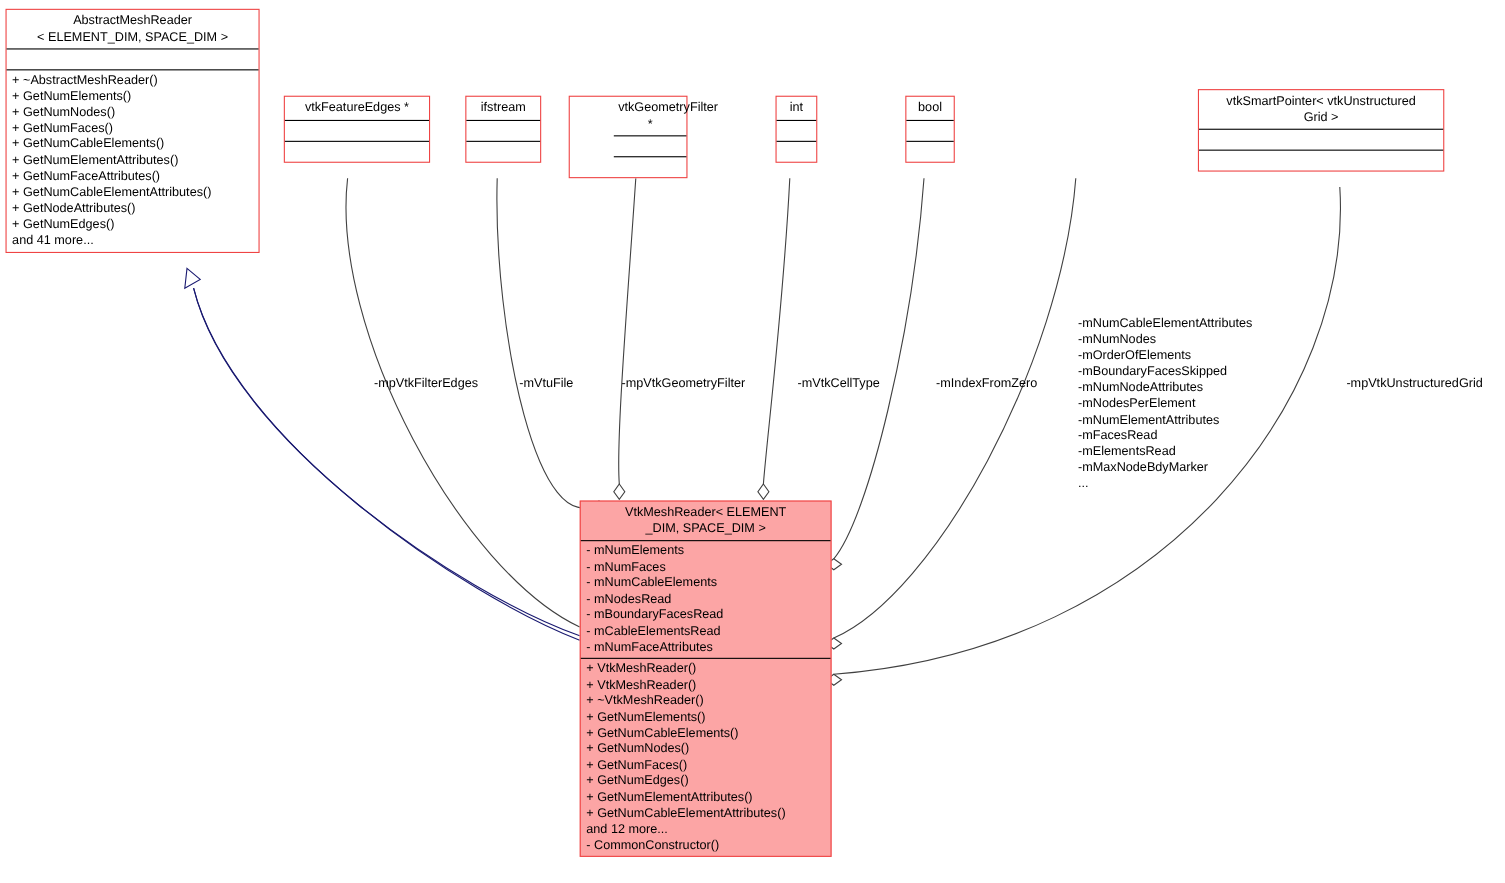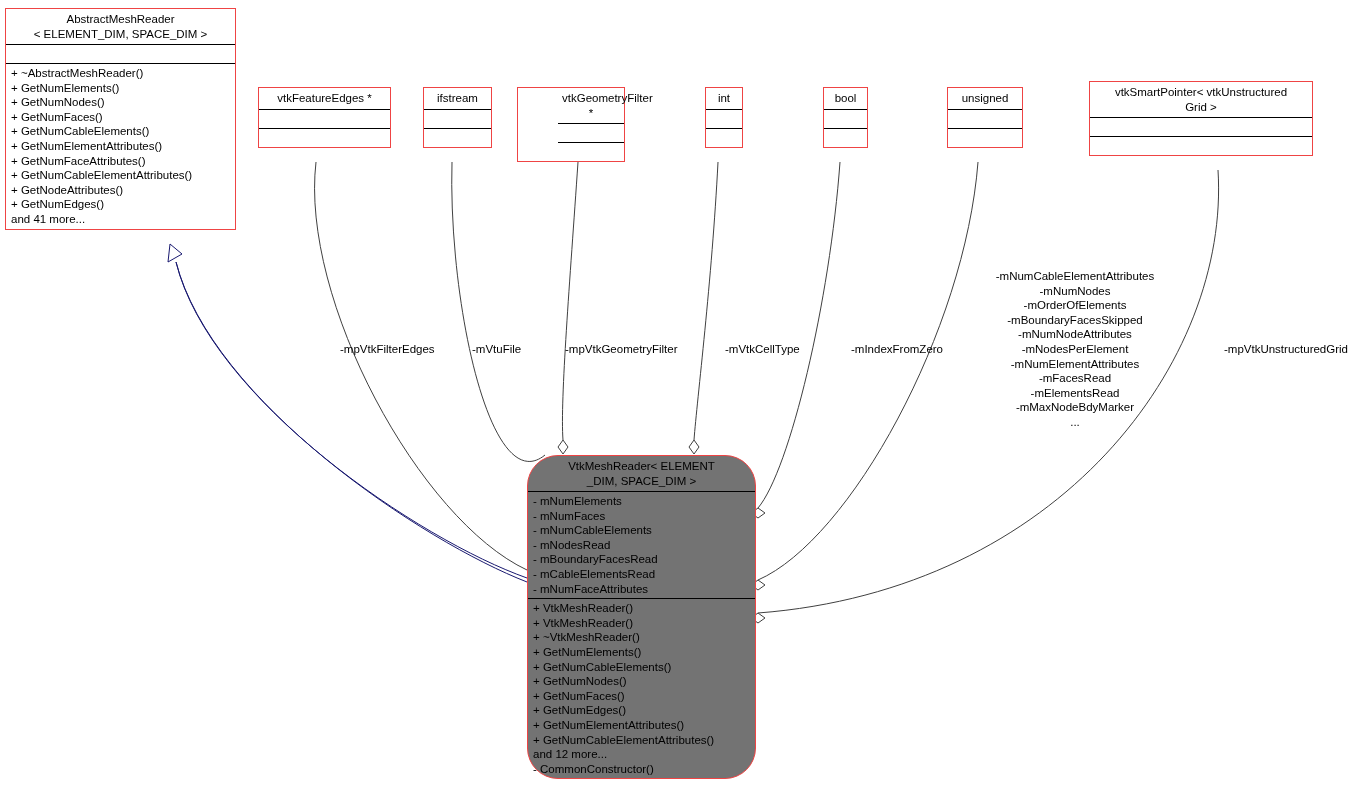--- a/index.html
+++ b/index.html
@@ -22,22 +22,21 @@
   }
   .uml-box {
     position: absolute;
     border: 1px solid #ef4444;
     background: #ffffff;
     box-sizing: border-box;
     font-size: 11.5px;
     color: #000000;
   }
   .uml-box.filled {
-    background: #737373;
-    border-radius: 31px;
+    background: #fca5a5;
   }
   .uml-title {
     text-align: center;
     padding: 3px 4px 3px 4px;
     line-height: 14.5px;
     white-space: pre-line;
   }
   .uml-sep {
     border-top: 1px solid #000000;
     height: 0;
@@ -52,21 +51,22 @@
     height: 14px;
   }
   .edge-label {
     position: absolute;
     font-size: 11.5px;
     color: #000000;
     white-space: pre-line;
     line-height: 14.6px;
   }
   .edge-label.center {
-    text-align: center;
+    text-align: left;
+    margin-top: 18px;
   }
   .edge-label.left {
     text-align: left;
   }
   svg.lines {
     position: absolute;
     left: 0; top: 0;
     width: 1368px;
     height: 803px;
     overflow: visible;
@@ -155,27 +155,20 @@
   </div>
 
   <div class="uml-box" style="left:823px; top:87px; width:45px;">
     <div class="uml-title">bool</div>
     <div class="uml-sep"></div>
     <div class="uml-section empty"></div>
     <div class="uml-sep"></div>
     <div class="uml-section empty"></div>
   </div>
 
-  <div class="uml-box" style="left:947px; top:87px; width:76px;">
-    <div class="uml-title">unsigned</div>
-    <div class="uml-sep"></div>
-    <div class="uml-section empty"></div>
-    <div class="uml-sep"></div>
-    <div class="uml-section empty"></div>
-  </div>
 
   <div class="uml-box" style="left:1089px; top:81px; width:224px;">
     <div class="uml-title">vtkSmartPointer&lt; vtkUnstructured
 Grid &gt;</div>
     <div class="uml-sep"></div>
     <div class="uml-section empty"></div>
     <div class="uml-sep"></div>
     <div class="uml-section empty"></div>
   </div>
 

